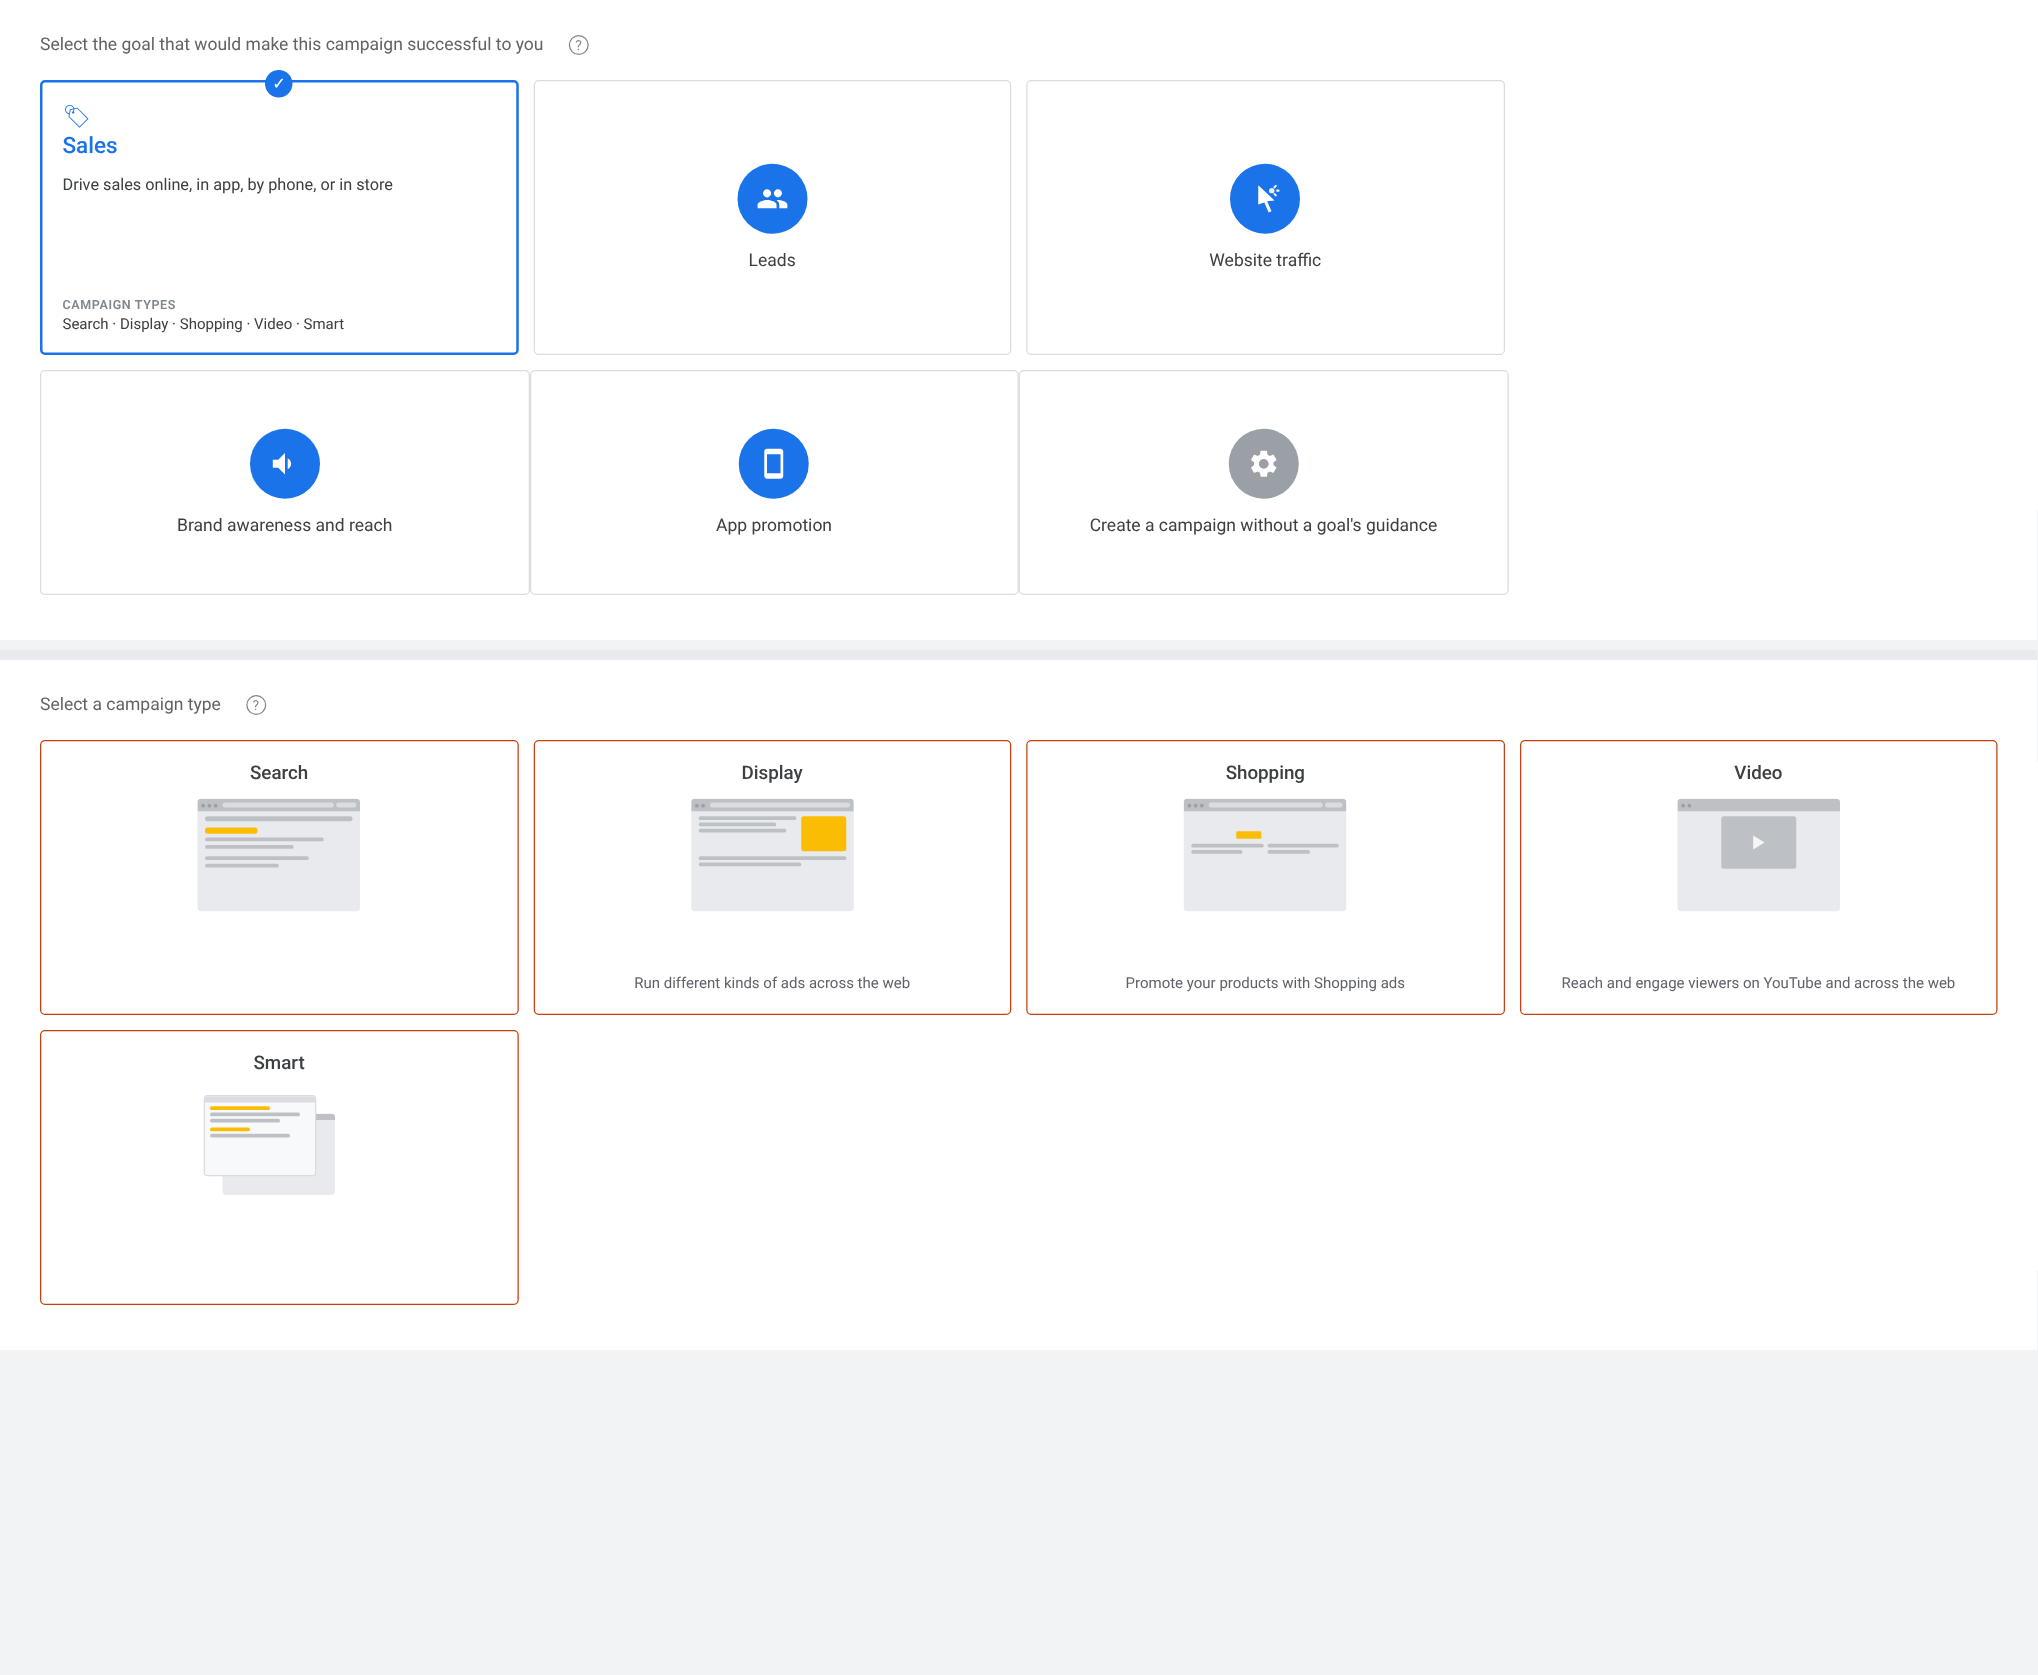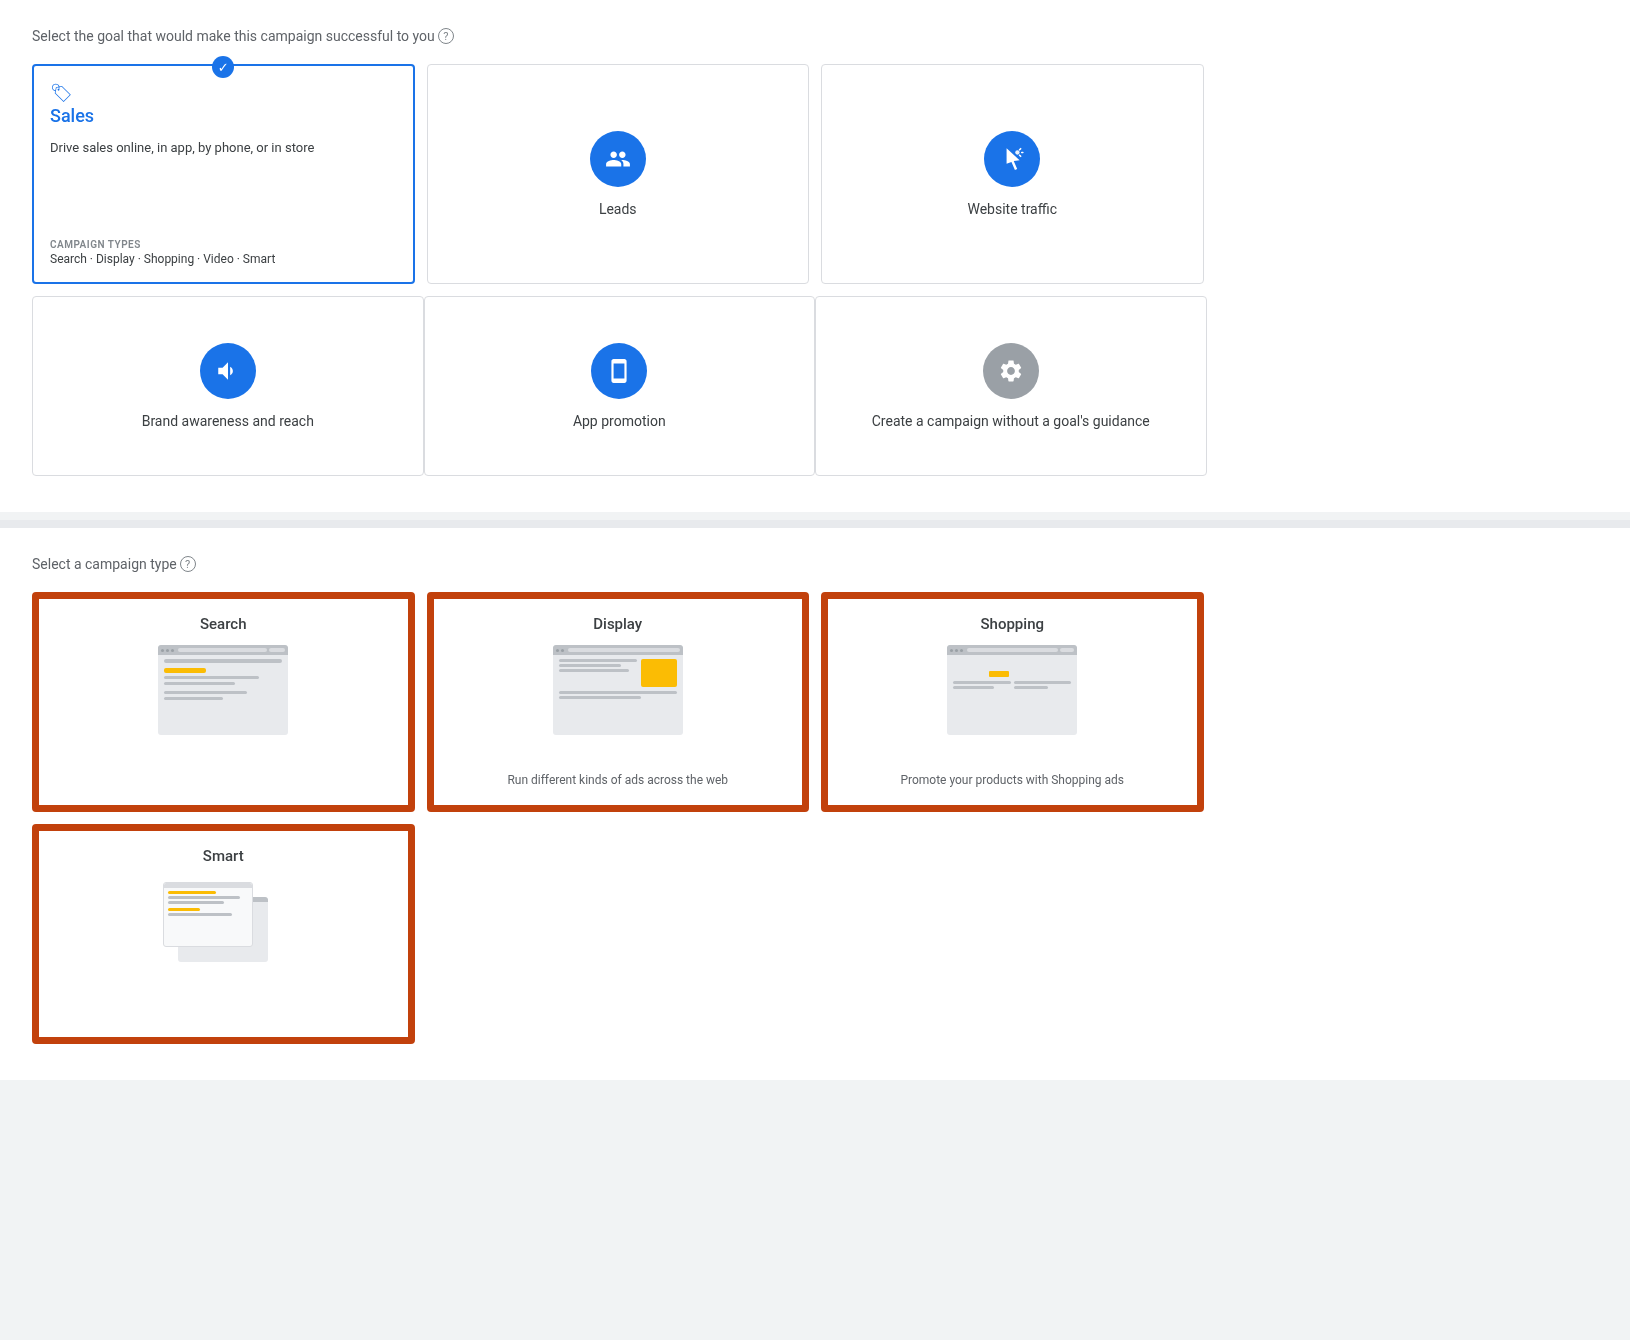--- a/index.html
+++ b/index.html
@@ -13,21 +13,21 @@
       background: #fff;
       padding: 28px 32px 36px 32px;
       margin-bottom: 8px;
     }
     .section-title {
       font-size: 14px;
       color: #5f6368;
       margin-bottom: 20px;
       display: flex;
       align-items: center;
-      gap: 3px;
+      gap: 20px;
     }
     .help-icon {
       width: 16px; height: 16px;
       border-radius: 50%;
       border: 1.5px solid #80868b;
       display: inline-flex;
       align-items: center;
       justify-content: center;
       font-size: 11px;
       color: #80868b;
@@ -134,21 +134,21 @@
       margin-top: 12px;
     }
     
     .campaign-grid {
       display: grid;
       grid-template-columns: repeat(4, 1fr);
       gap: 12px;
       margin-bottom: 12px;
     }
     .campaign-card {
-      border: 7px solid #c2410c;
+      border: 1px solid #c2410c;
       border-radius: 4px;
       padding: 16px 12px;
       cursor: pointer;
       background: #fff;
       display: flex;
       flex-direction: column;
       align-items: center;
       text-align: center;
       min-height: 220px;
     }
@@ -436,20 +436,37 @@
               <div style="height:18px; background:#e8eaed; border-radius:2px;"></div>
               <div style="height:3px; background:#bdc1c6; border-radius:2px;"></div>
               <div style="height:3px; background:#bdc1c6; border-radius:2px; width:60%;"></div>
             </div>
           </div>
         </div>
       </div>
       <div class="campaign-card-desc">Promote your products with Shopping ads</div>
     </div>
 
+    <div class="campaign-card">
+      <div class="campaign-card-title">Video</div>
+      <div class="mockup">
+        <div class="mockup-browser" style="background:#e8eaed;">
+          <div class="mockup-bar">
+            <div class="mockup-dot"></div>
+              <div class="mockup-dot"></div>
+          </div>
+          <div style="display:flex; justify-content:center; align-items:center; flex:1; padding:4px;">
+            <div class="video-thumb">
+              <div class="play-btn"></div>
+            </div>
+          </div>
+        </div>
+      </div>
+      <div class="campaign-card-desc">Reach and engage viewers on YouTube and across the web</div>
+    </div>
   </div>
 
   <div class="campaign-row2">
 
     <div class="campaign-card">
       <div class="campaign-card-title">Smart</div>
       <div class="smart-mockup-wrap">
         <div class="smart-card-bg">
           <div style="height:5px; background:#bdc1c6; border-radius:2px 2px 0 0;"></div>
           <div style="padding:3px 4px; display:flex; flex-direction:column; gap:2px;">

